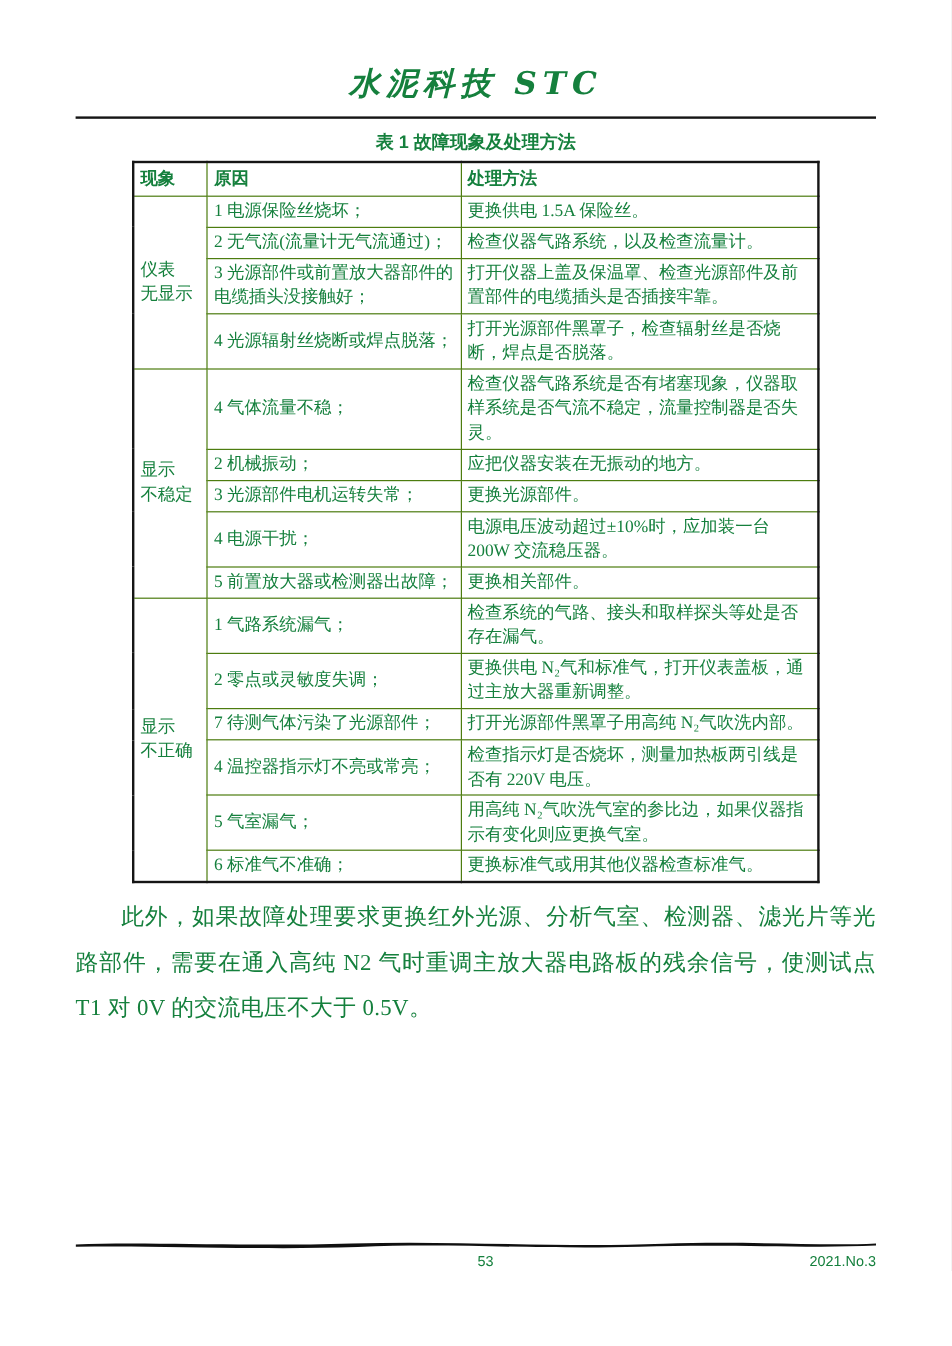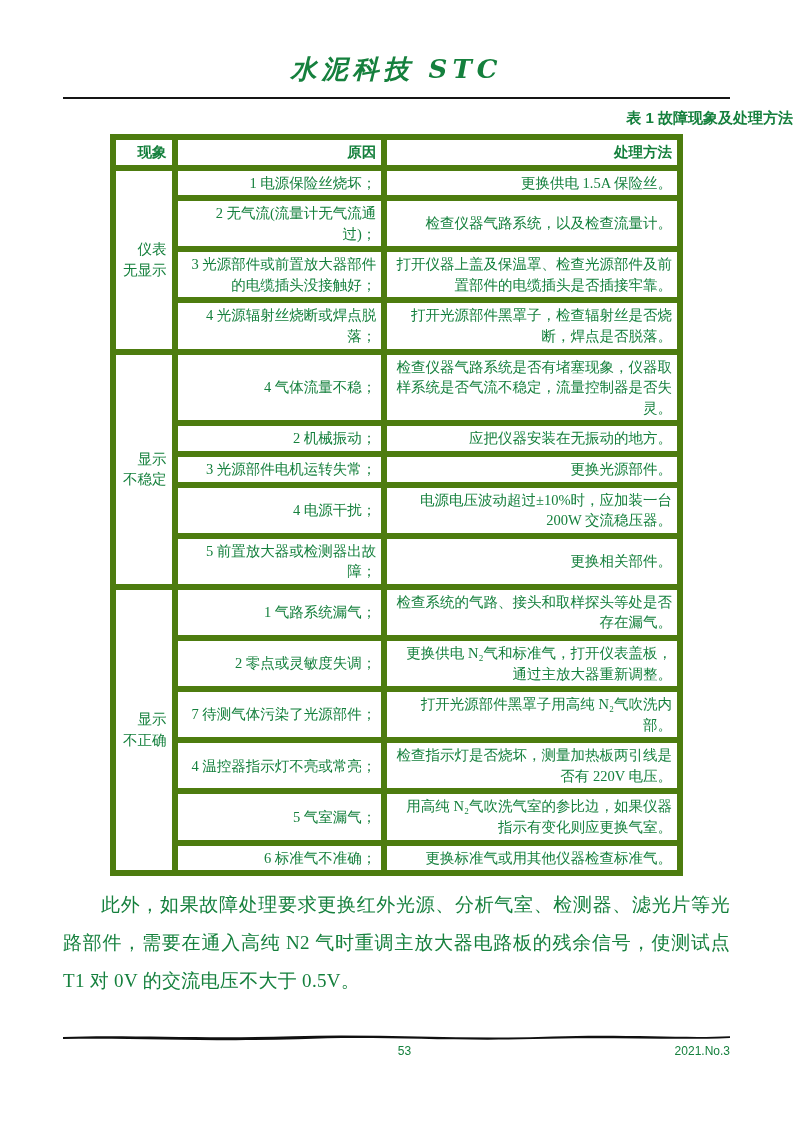--- a/index.html
+++ b/index.html
@@ -41,38 +41,38 @@
     font-size: 19px;
     line-height: 38px;
     text-align: justify;
     text-indent: 2em;
     letter-spacing: 0.3px;
   }
   .body-para.second { margin-top: 10px; }
 
   .table-caption {
     margin-top: 10px;
-    text-align: right;
+    text-align: center;
     font-size: 15px;
     font-weight: bold;
     font-family: "Liberation Sans", "DejaVu Sans", sans-serif;
   }
 
   table.fault-table {
     width: 573px;
     margin: 6px auto 0 auto;
     border-collapse: collapse;
     border: 2px solid #151515;
     font-size: 14.5px;
     line-height: 1.42;
   }
   .fault-table th, .fault-table td {
-    border: 6px solid #4d7c0f;
+    border: 1px solid #4d7c0f;
     padding: 2px 5px;
-    text-align: right;
+    text-align: left;
     vertical-align: middle;
   }
   .fault-table th {
     font-family: "Liberation Sans", "DejaVu Sans", sans-serif;
     font-weight: bold;
     height: 28px;
   }
   .fault-table col.c-phen { width: 62px; }
   .fault-table col.c-cause { width: 212px; }
   .fault-table col.c-sol { width: 299px; }

